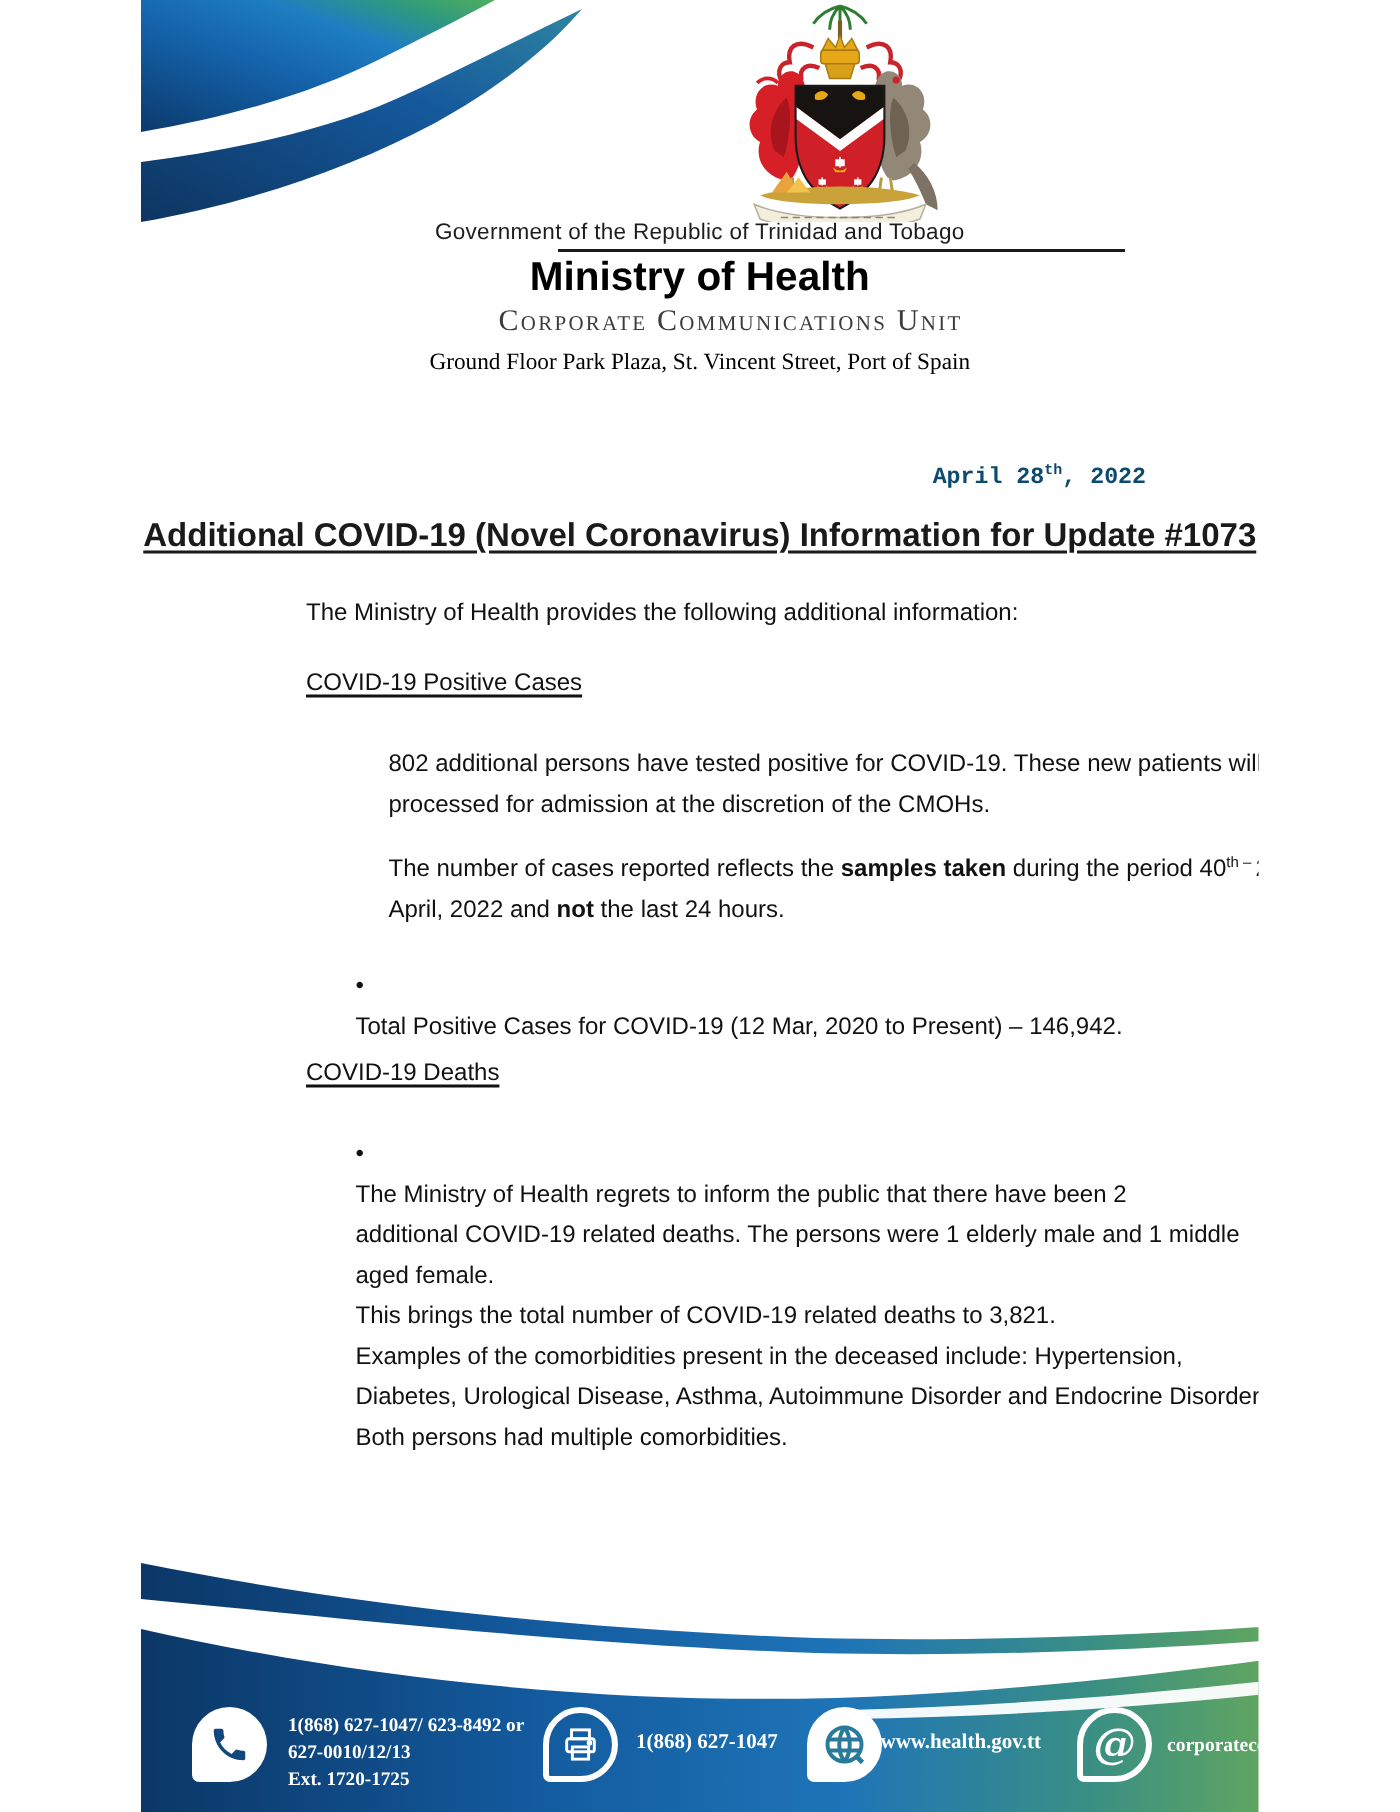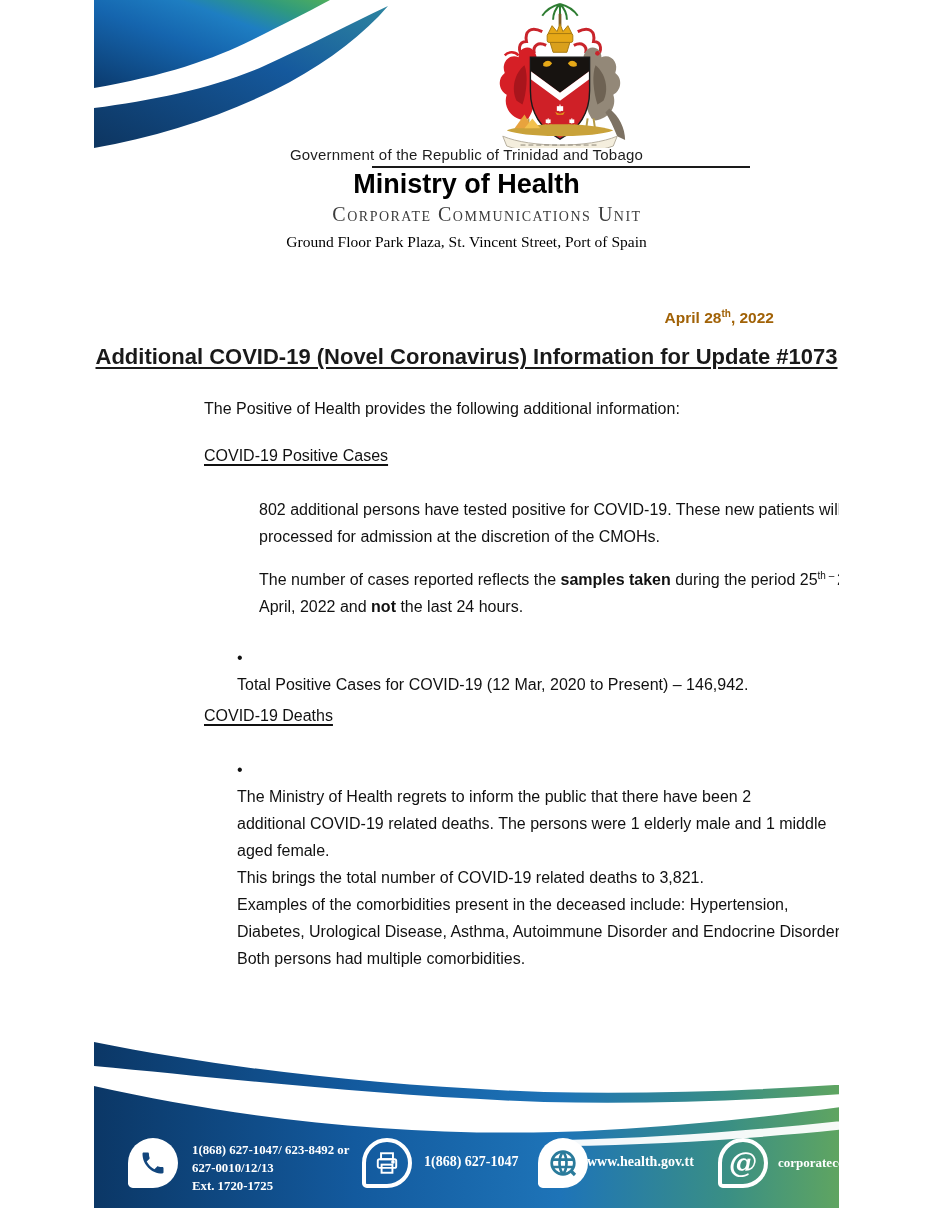--- a/index.html
+++ b/index.html
@@ -17,21 +17,21 @@
     font-size:15px; color:#1d1d1d; letter-spacing:0.2px; }
   .lh-rule { position:absolute; top:166px; left:278px; width:378px; height:2px; background:#1a1a1a; }
   .ministry { position:absolute; top:169px; left:0; width:100%; text-align:center;
     font-family:Liberation Sans, sans-serif; font-weight:bold; font-size:27px; color:#000; }
   .unit { position:absolute; top:203px; left:0; width:100%; text-align:center;
     font-family:"Liberation Serif", serif; font-variant:small-caps; font-size:20px;
     letter-spacing:1.5px; color:#3c3c3c;padding-left:41px; }
   .address { position:absolute; top:233px; left:0; width:100%; text-align:center;
     font-family:"Liberation Serif", serif; font-size:15.5px; color:#000000; }
   
-  .date-line { position:absolute; top:309px; right:65px; font-weight:bold; font-size:15.5px; color:#a16207; }
+  .date-line { position:absolute; top:309px; right:75px; font-weight:bold; font-size:15.5px; color:#0c4a6e;font-family:Liberation Mono, monospace; }
   sup { font-size:10px; line-height:0; }
   .doc-title { position:absolute; top:344px; left:0; width:100%; text-align:center;
     font-weight:bold; font-size:22px; color:#1a1a1a; }
   .u { text-decoration:underline; text-underline-offset:3px; text-decoration-thickness:1.5px; }
   .intro { position:absolute; top:400px; left:110px; font-size:16px; }
   .sec-h { position:absolute; left:110px; font-size:16px; }
   .sec-h.pos { top:447px; }
   .sec-h.dth { top:707px; }
   .para { position:absolute; left:165px; width:740px; font-size:16px; line-height:27px; white-space:pre-line; }
   .para.p1 { top:496px; }
@@ -134,28 +134,28 @@
   <div class="gov-line">Government of the Republic of Trinidad and Tobago</div>
   <div class="lh-rule"></div>
   <div class="ministry">Ministry of Health</div>
   <div class="unit">Corporate Communications Unit</div>
   <div class="address">Ground Floor Park Plaza, St. Vincent Street, Port of Spain</div>
 
   <div class="date-line"><span>April 28</span><sup>th</sup><span>, 2022</span></div>
 
   <div class="doc-title"><span class="u">Additional COVID-19 (Novel Coronavirus) Information for Update #1073</span></div>
 
-  <div class="intro">The Positive of Health provides the following additional information:</div>
+  <div class="intro">The Ministry of Health provides the following additional information:</div>
 
   <div class="sec-h pos"><span class="u">COVID-19 Positive Cases</span></div>
 
   <div class="para p1">802 additional persons have tested positive for COVID-19. These new patients will be
 processed for admission at the discretion of the CMOHs.</div>
 
-  <div class="para p2"><span>The number of cases reported reflects the </span><b>samples taken</b><span> during the period 25</span><sup>th – </sup><span>27</span><sup>th</sup><span>
+  <div class="para p2"><span>The number of cases reported reflects the </span><b>samples taken</b><span> during the period 40</span><sup>th – </sup><span>27</span><sup>th</sup><span>
 April, 2022 and </span><b>not</b><span> the last 24 hours.</span></div>
 
   <div class="bullet b1">
     <span class="dot">•</span><span class="bt">Total Positive Cases for COVID-19 (12 Mar, 2020 to Present) – 146,942.</span>
   </div>
 
   <div class="sec-h dth"><span class="u">COVID-19 Deaths</span></div>
 
   <div class="bullet b2">
     <span class="dot">•</span><span class="bt">The Ministry of Health regrets to inform the public that there have been 2

